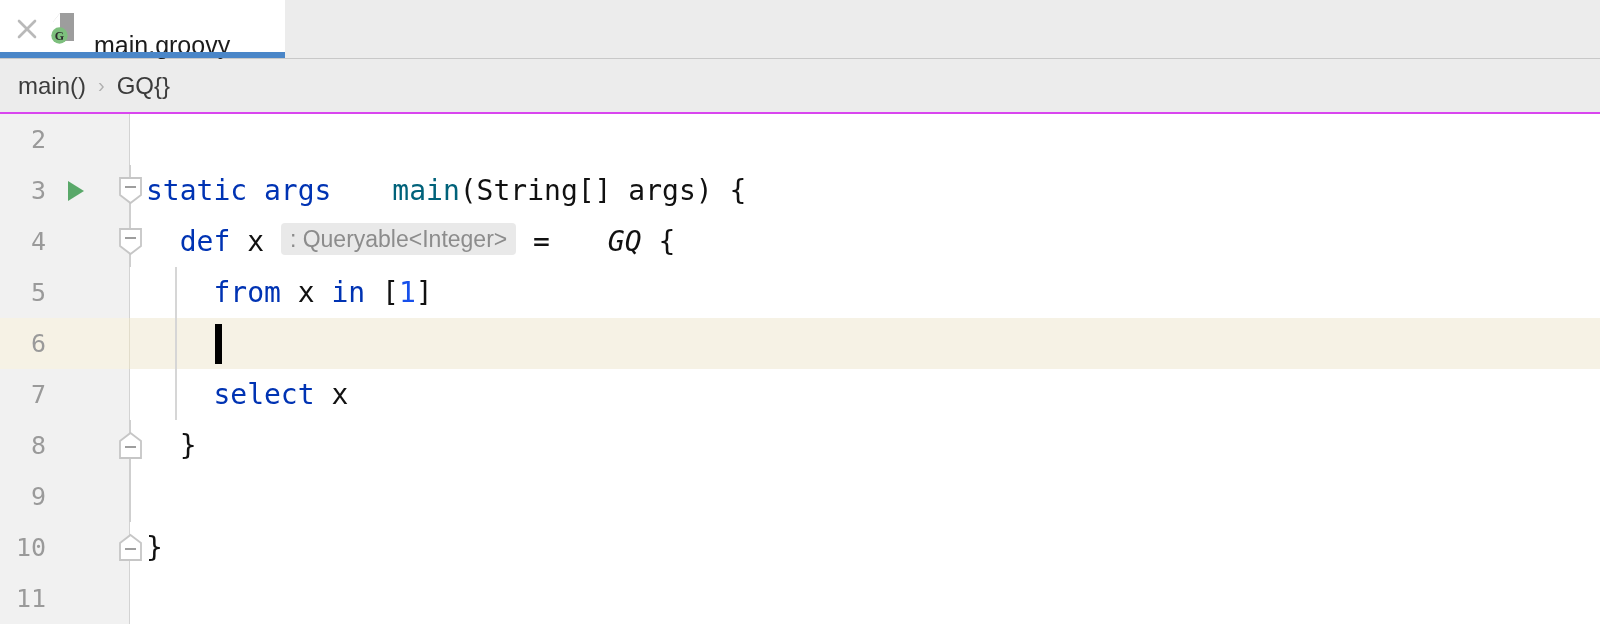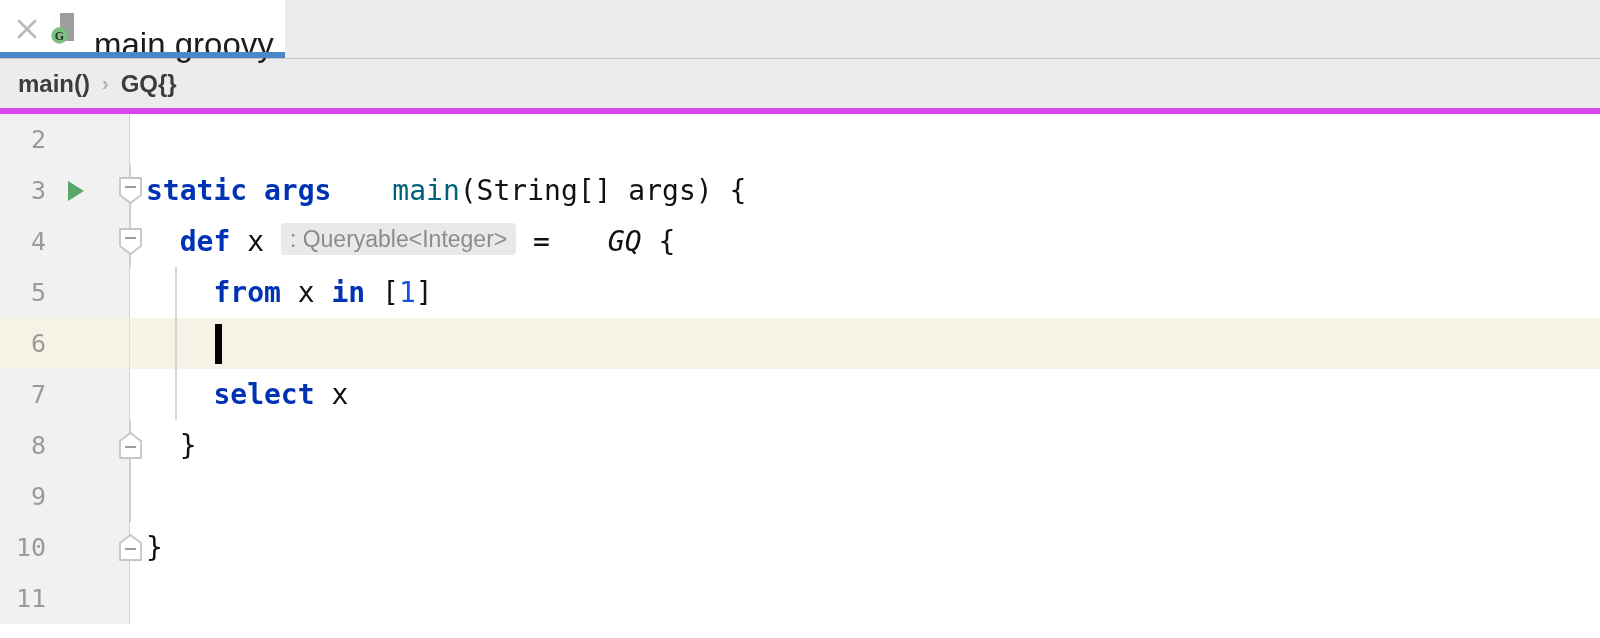--- a/index.html
+++ b/index.html
@@ -61,38 +61,37 @@
   .tab-icon {
     width: 32px;
     height: 36px;
     margin-left: 10px;
     position: relative;
     flex: 0 0 auto;
   }
   .tab-icon svg { display: block; }
   .tab-title {
     margin-left: 12px;
-    font-size: 33px;
+    font-size: 25px;
     color: #1c1c1c;
     font-family: "Liberation Sans", sans-serif;
     white-space: nowrap;
     letter-spacing: 0px;
     margin-top: 32px;
   }
 
   
   .breadcrumbs {
     height: 55px;
     background: #ececec;
-    border-bottom: 6px solid #d946ef;
+    border-bottom: 2px solid #d946ef;
     display: flex;
     align-items: center;
     box-sizing: border-box;
     padding-left: 18px;
-    font-weight: bold;
   }
   .crumb {
     font-size: 24px;
     color: #3c3c3c;
     font-family: "Liberation Sans", sans-serif;
     white-space: nowrap;
   }
   .crumb-sep {
     font-size: 20px;
     color: #b0b0b0;
@@ -187,21 +186,21 @@
   .indent-guide {
     position: absolute;
     top: 0;
     width: 2px;
     height: 51px;
     background: #d6d6d6;
     z-index: 1;
   }
 
   
-  .kw    { color: #0033b3; font-weight: bold; }
+  .kw    { color: #0033b3; font-weight: normal; }
   .fn    { color: #00627a; margin-left: 44px; }
   .num   { color: #1750eb; }
   .plain { color: #111111; }
   .ital  { font-style: italic; color: #111111; margin-left: 41px; }
 
   
   .hint {
     display: inline-block;
     background: #e9e9e9;
     border-radius: 4px;

